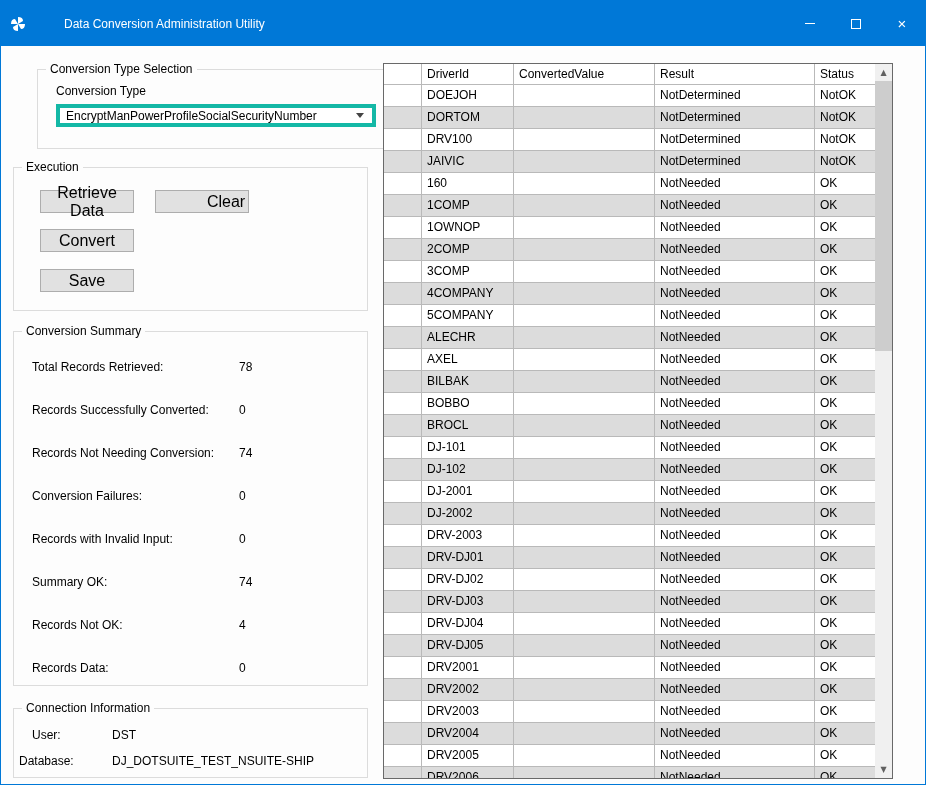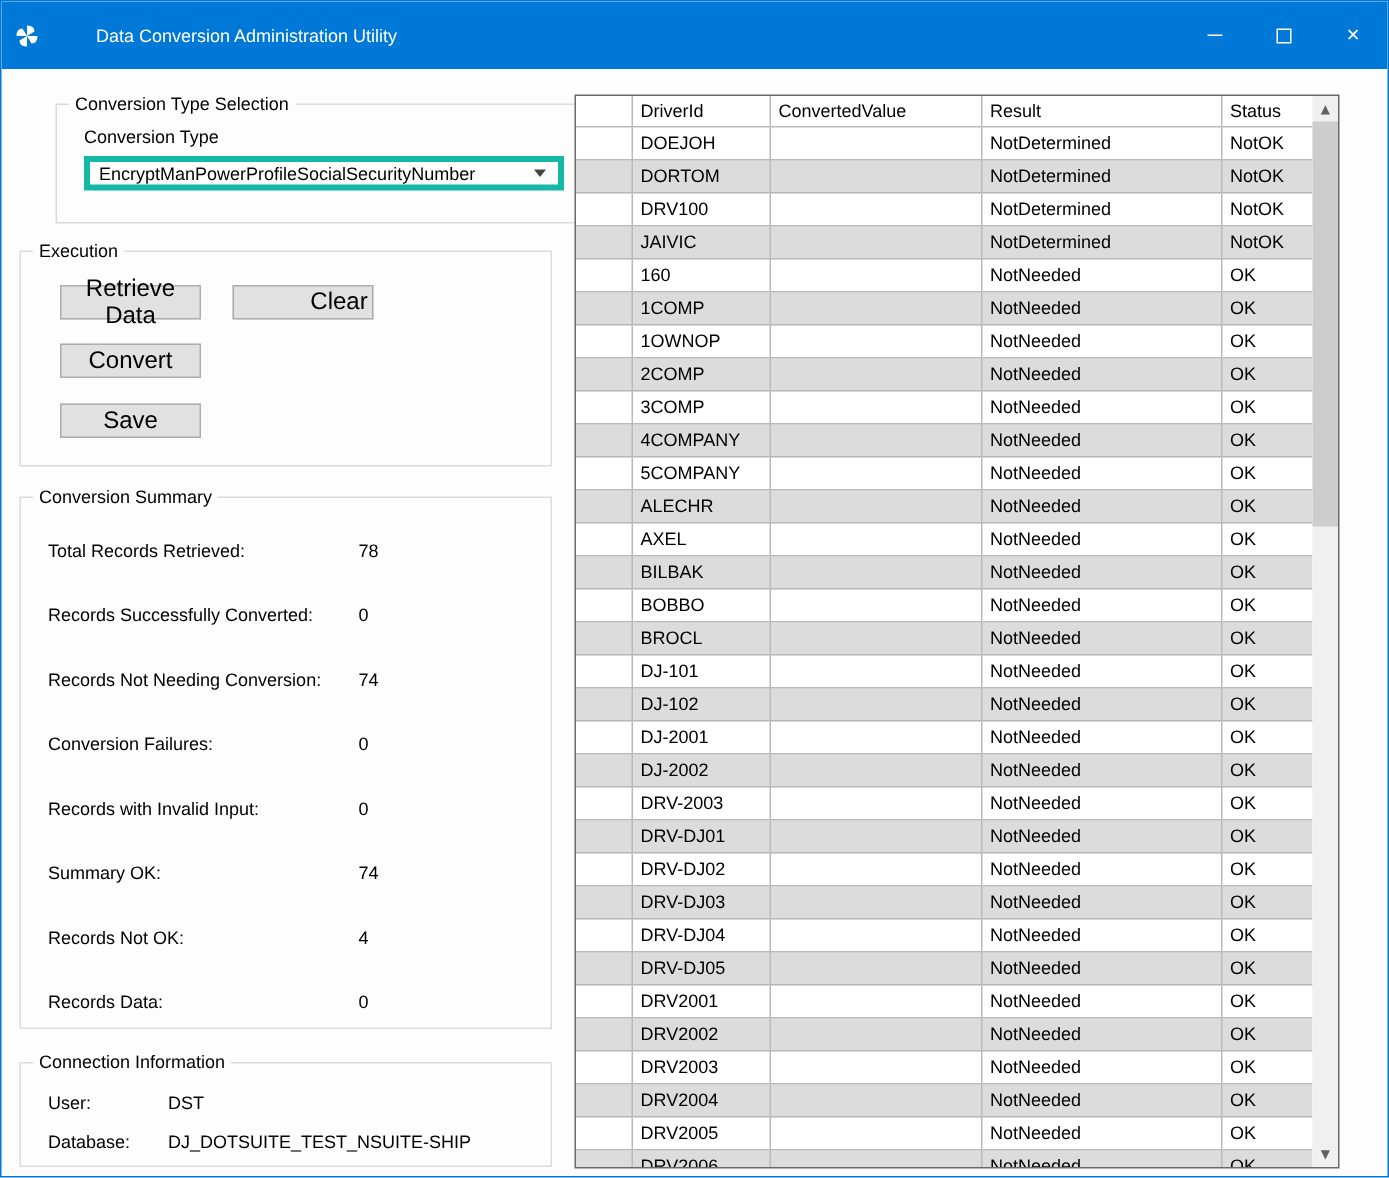--- a/index.html
+++ b/index.html
@@ -77,21 +77,21 @@
   .btn-convert  { left: 26px;  top: 61px; }
   .btn-save     { left: 26px;  top: 101px; }
   
   .summary-rows { position: absolute; left: 0; top: 28px; right: 0; }
   .sum-row { height: 43px; position: relative; }
   .sum-label { position: absolute; left: 18px; top: 0; white-space: nowrap; }
   .sum-value { position: absolute; left: 225px; top: 0; white-space: nowrap; text-align: right; }
   
   .conn-label-user { position: absolute; left: 18px; top: 19px; }
   .conn-value-user { position: absolute; left: 98px; top: 19px; }
-  .conn-label-db   { position: absolute; left: 18px; top: 45px; }
+  .conn-label-db   { position: absolute; left: 5px; top: 45px; }
   .conn-value-db   { position: absolute; left: 98px; top: 45px; white-space: nowrap; }
   
   .grid {
     position: absolute; left: 382px; top: 62px; width: 510px; height: 716px;
     border: 1px solid #696969; background: #fff; overflow: hidden;
   }
   .grid-content {
     position: absolute; left: 0; top: 0; right: 17px; bottom: 0;
     overflow: hidden;
   }

